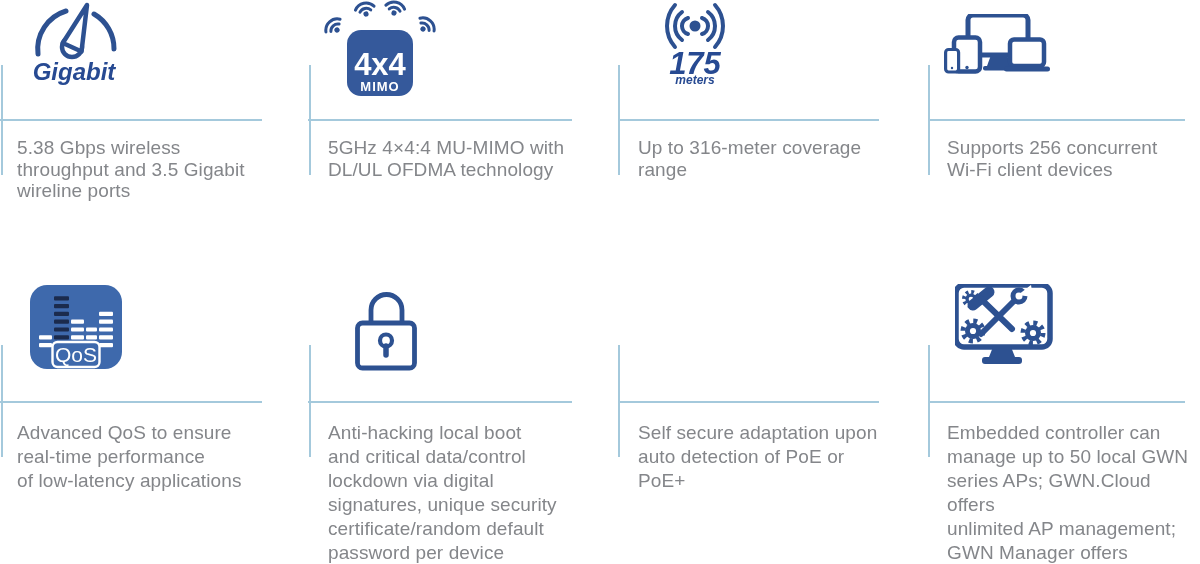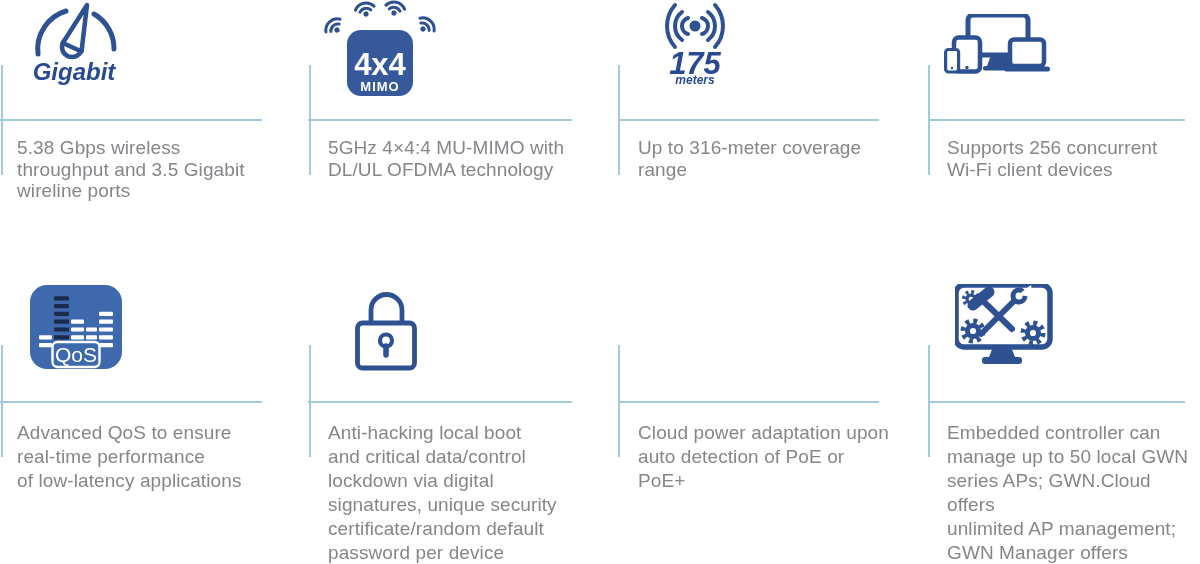--- a/index.html
+++ b/index.html
@@ -174,21 +174,21 @@
 and critical data/control
 lockdown via digital
 signatures, unique security
 certificate/random default
 password per device</div>
   </section>
 
   <section class="cell row2" style="left:618px;top:281px;width:310px;height:283px">
     <div class="vline" style="left:0;top:64px;height:112px"></div>
     <div class="hline" style="left:0;top:120px;width:261px"></div>
-    <div class="desc" style="left:20px;top:140px">Cloud power adaptation upon
+    <div class="desc" style="left:20px;top:140px">Self secure adaptation upon
 auto detection of PoE or
 PoE+</div>
   </section>
 
   <section class="cell row2" style="left:928px;top:281px;width:272px;height:283px">
     <div class="vline" style="left:0;top:64px;height:112px"></div>
     <div class="hline" style="left:0;top:120px;width:257px"></div>
     <div class="iconbox" style="left:27px;top:3px">
       <svg width="100" height="86" viewBox="0 0 100 86">
         <rect x="1" y="1" width="94" height="62" rx="8" fill="#fff" stroke="#2d5191" stroke-width="5.5"></rect>

